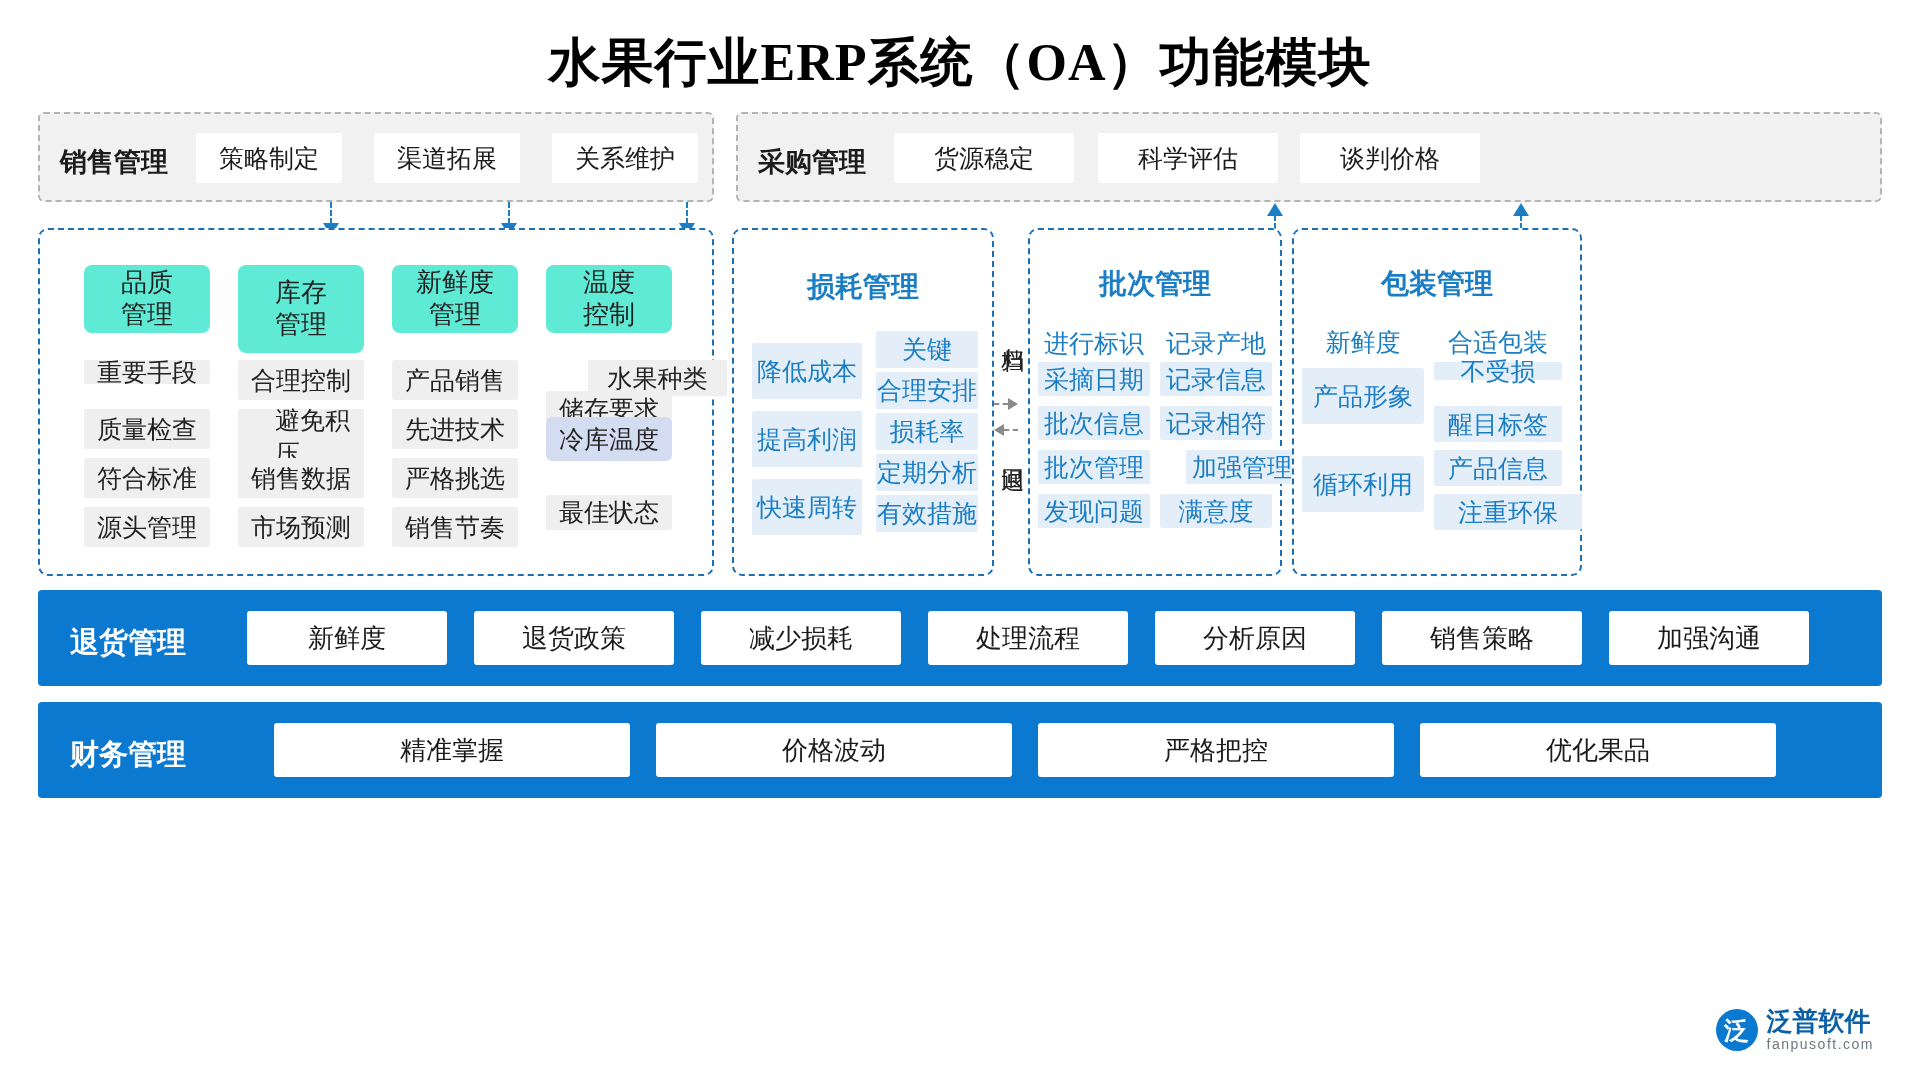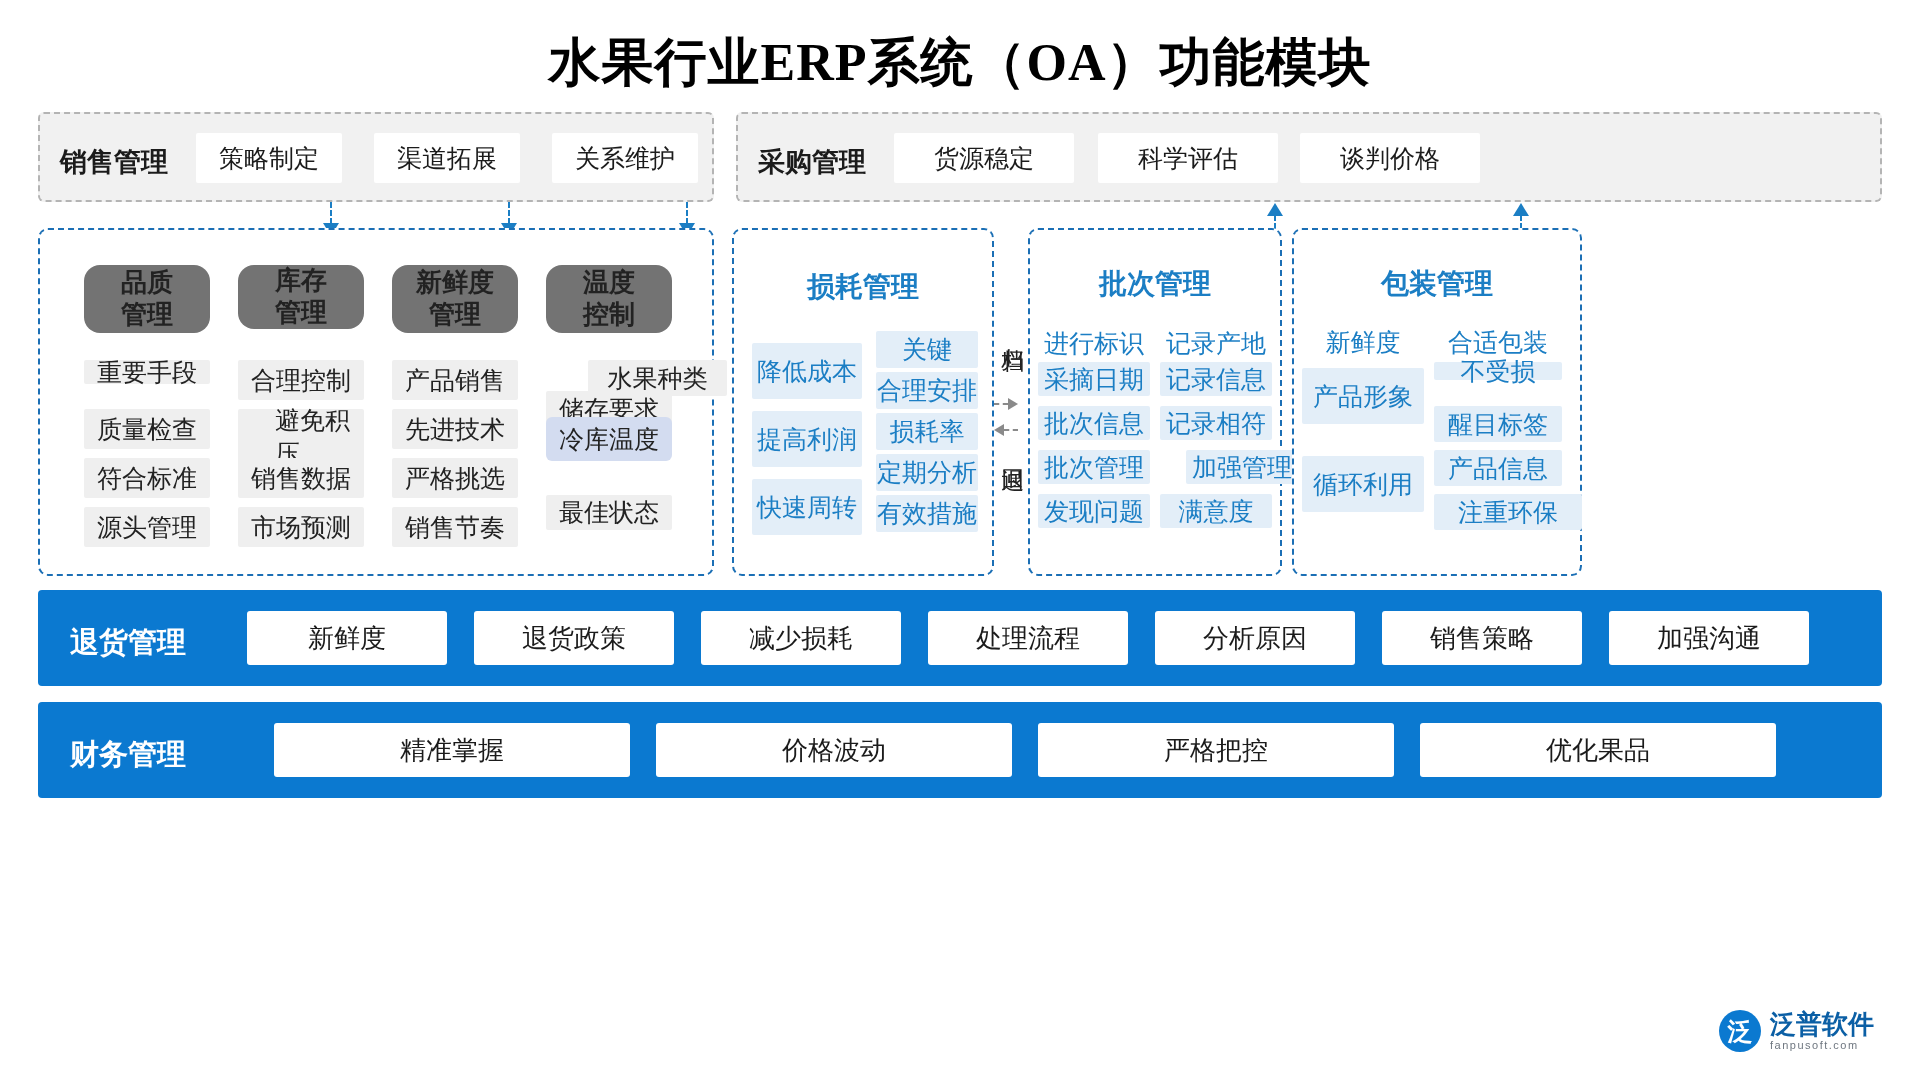--- a/index.html
+++ b/index.html
@@ -62,25 +62,25 @@
     background:#ffffff;
     display:flex;align-items:center;justify-content:center;
     font-size:25px;color:#1b1b1b;
     box-sizing:border-box;
     border-radius:2px;
   }
 
   
   .col-head{
     position:absolute;
-    background:#737373;
-    border-radius:16px;
+    background:#5eead4;
+    border-radius:8px;
     display:flex;align-items:center;justify-content:center;
     text-align:center;
-    font-size:26px;color:#222;font-weight:bold;
+    font-size:26px;color:#222;font-weight:normal;
     line-height:1.25;
     box-sizing:border-box;
   }
   .cell-gray{
     position:absolute;
     background:#efefef;
     display:flex;align-items:center;justify-content:center;
     font-size:25px;color:#222;
     box-sizing:border-box;
     border-radius:2px;
@@ -162,21 +162,21 @@
   }
   #brand .bmark{
     width:42px;height:42px;border-radius:50%;
     background:#0b79d0;color:#fff;
     display:flex;align-items:center;justify-content:center;
     font-size:25px;font-weight:bold;
     font-family:"Liberation Sans",sans-serif;
   }
   #brand .btxt{line-height:1.1;}
   #brand .bmain{font-size:26px;color:#0b5fa5;font-weight:bold;}
-  #brand .bsub{font-size:11px;color:#6f7780;letter-spacing:1.5px;font-family:"Liberation Sans",sans-serif;}
+  #brand .bsub{font-size:14px;color:#6f7780;letter-spacing:1.5px;font-family:"Liberation Sans",sans-serif;}
 </style>
 </head>
 <body>
 
 <div id="watermark">
   <div class="wm-mark">泛</div>
   <div class="wm-text">
     <div>泛普软件</div>
     <div class="wm-sub">FANPU SOFTWARE</div>
   </div>
@@ -210,21 +210,21 @@
 
 <div class="panel-blue" style="left:38px;top:228px;width:676px;height:348px;"></div>
 
 <div class="col-head" style="left:84px;top:265px;width:126px;height:68px;white-space:pre-line;">品质
 管理</div>
 <div class="cell-gray" style="left:84px;top:360px;width:126px;height:24px;">重要手段</div>
 <div class="cell-gray" style="left:84px;top:409px;width:126px;height:40px;">质量检查</div>
 <div class="cell-gray" style="left:84px;top:458px;width:126px;height:40px;">符合标准</div>
 <div class="cell-gray" style="left:84px;top:507px;width:126px;height:40px;">源头管理</div>
 
-<div class="col-head" style="left:238px;top:265px;width:126px;height:64px;white-space:pre-line;">库存
+<div class="col-head" style="left:238px;top:265px;width:126px;height:88px;white-space:pre-line;">库存
 管理</div>
 <div class="cell-gray" style="left:238px;top:360px;width:126px;height:40px;">合理控制</div>
 <div class="cell-gray" style="left:238px;top:409px;width:126px;height:56px;padding-left:37px;">避免积压</div>
 <div class="cell-gray" style="left:238px;top:458px;width:126px;height:40px;">销售数据</div>
 <div class="cell-gray" style="left:238px;top:507px;width:126px;height:40px;">市场预测</div>
 
 <div class="col-head" style="left:392px;top:265px;width:126px;height:68px;white-space:pre-line;">新鲜度
 管理</div>
 <div class="cell-gray" style="left:392px;top:360px;width:126px;height:40px;">产品销售</div>
 <div class="cell-gray" style="left:392px;top:409px;width:126px;height:40px;">先进技术</div>

